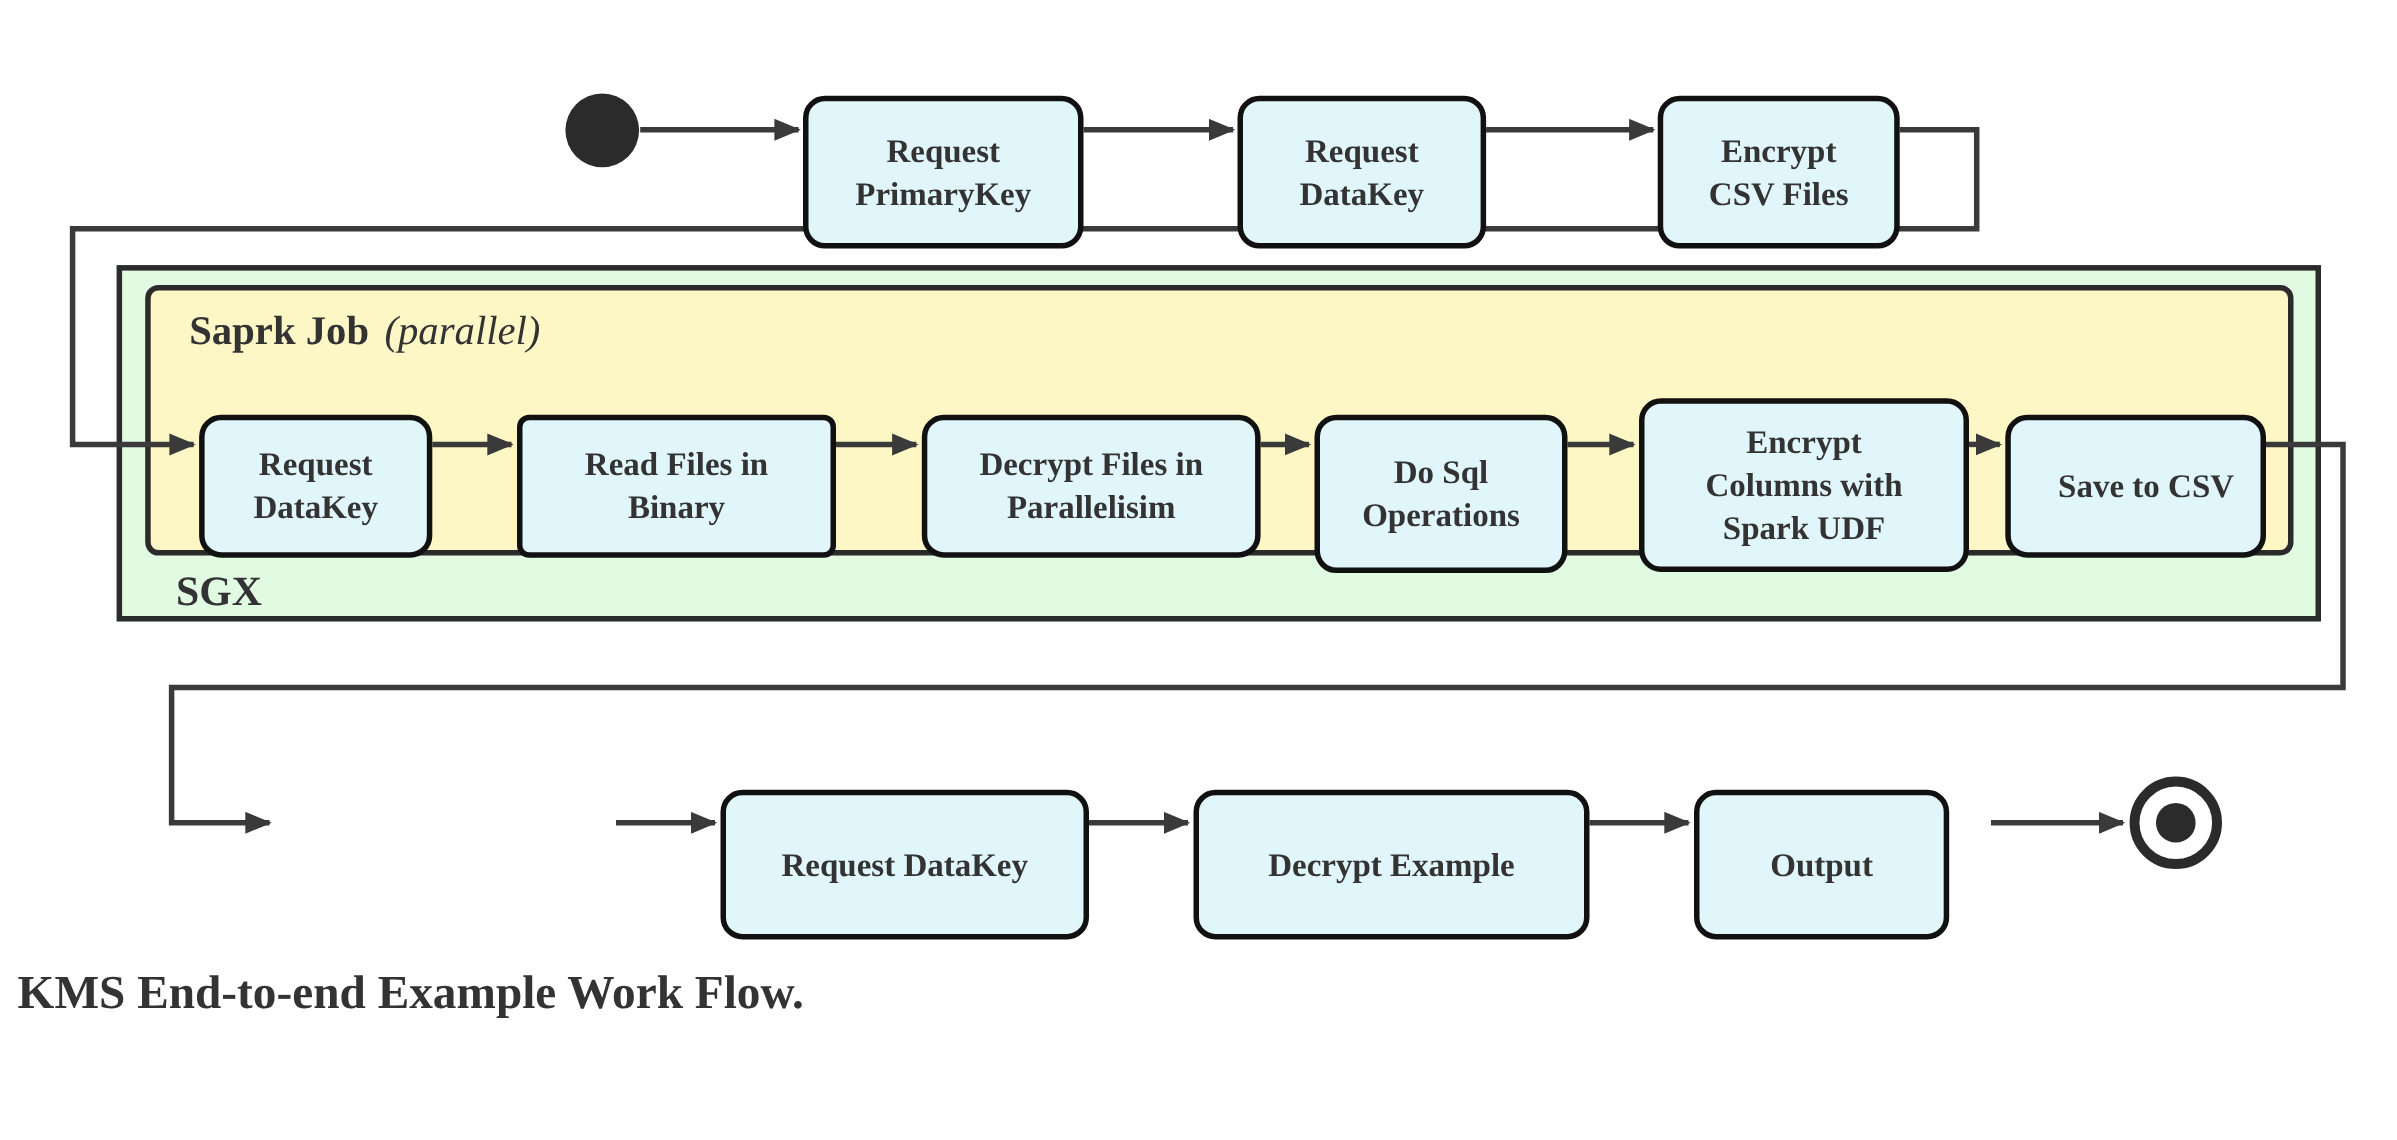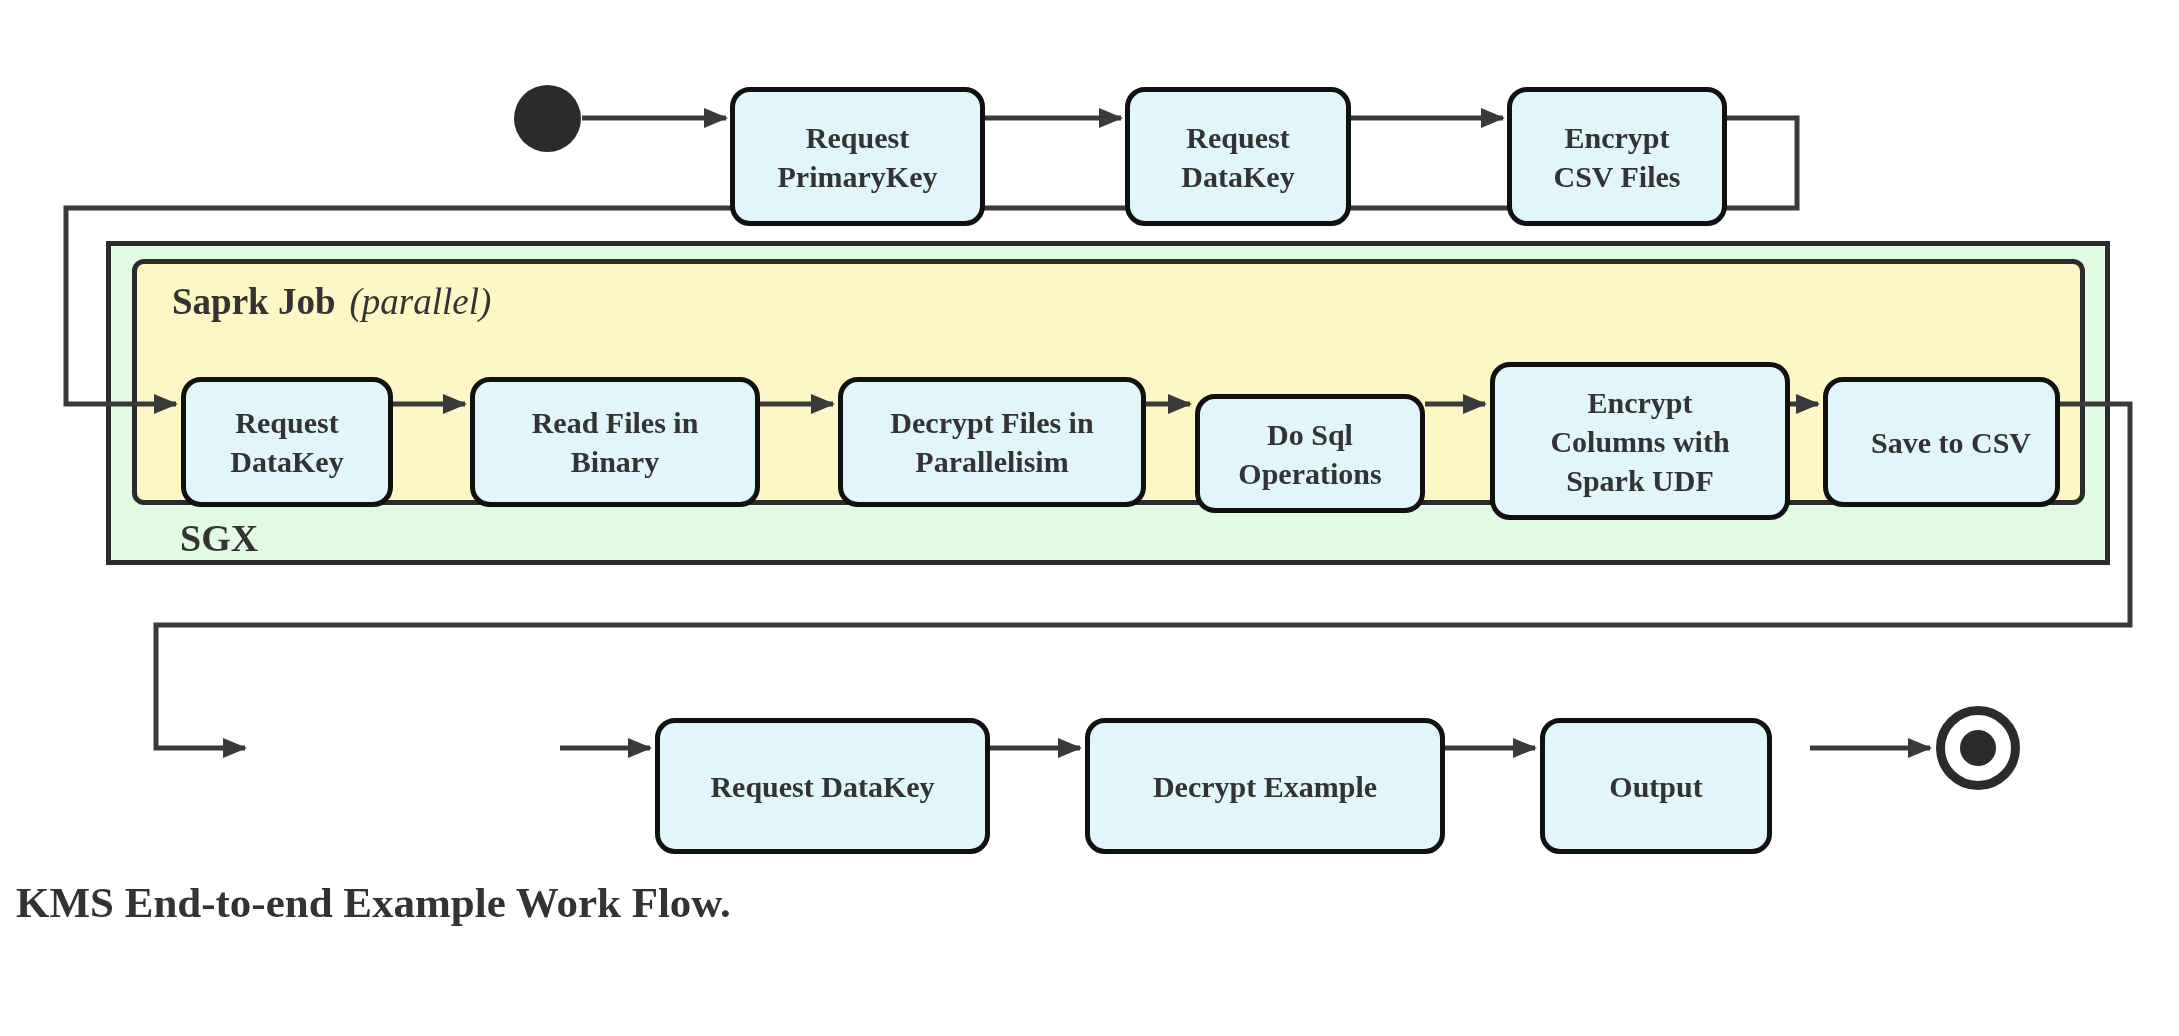--- a/index.html
+++ b/index.html
@@ -27,21 +27,21 @@
     border-radius: 12px;
   }
   .spark-label {
     position: absolute; left: 172px; top: 280px;
     font-size: 37px; display: flex; gap: 14px; align-items: baseline;
   }
   .spark-label .bold-part { font-weight: bold; font-family: Liberation Serif, serif; }
   .spark-label .qualifier { font-style: italic; font-weight: normal; }
   .sgx-label {
     position: absolute; left: 160px; top: 516px;
-    font-size: 38px; font-weight: bold; margin-left: 20px;
+    font-size: 38px; font-weight: bold;
   }
 
   
   svg.edge-layer { position: absolute; left: 0; top: 0; width: 2179px; height: 1036px; z-index: 3; }
   path.edge { stroke: var(--edge, #3a3a3a); stroke-width: 5; fill: none; }
   .arrowhead { fill: var(--edge, #3a3a3a); }
 
   
   .node {
     position: absolute; box-sizing: border-box; z-index: 4;
@@ -51,23 +51,23 @@
     display: flex; align-items: center; justify-content: center;
     text-align: center; font-weight: bold; font-size: 30px;
     line-height: 1.3; white-space: pre-line; margin-top: 38px;
   }
   
   .n-rpk  { left: 730px;  top: 49px;  width: 255px; height: 139px; }
   .n-rdk1 { left: 1125px; top: 49px;  width: 226px; height: 139px; }
   .n-ecf  { left: 1507px; top: 49px;  width: 220px; height: 139px; }
   
   .n-srdk { left: 181px;  top: 339px; width: 212px; height: 130px; }
-  .n-rfb  { left: 470px;  top: 339px; width: 290px; height: 130px; }
+  .n-rfb  { left: 470px;  top: 339px; width: 290px; height: 130px; border-radius: 11px; }
   .n-dfp  { left: 838px;  top: 339px; width: 308px; height: 130px; }
-  .n-dso  { left: 1195px; top: 356px; width: 230px; height: 119px; }
+  .n-dso  { left: 1195px; top: 339px; width: 230px; height: 144px; }
   .n-ecw  { left: 1490px; top: 324px; width: 300px; height: 158px; }
   .n-scsv { left: 1823px; top: 339px; width: 237px; height: 130px; padding-left: 19px; }
   
   .n-rcsv { left: 250px;  top: 680px; width: 310px; height: 136px; }
   .n-brdk { left: 655px;  top: 680px; width: 335px; height: 136px; }
   .n-dcol { left: 1085px; top: 680px; width: 360px; height: 136px; }
   .n-out  { left: 1540px; top: 680px; width: 232px; height: 136px; }
 
   
   .start-dot {

